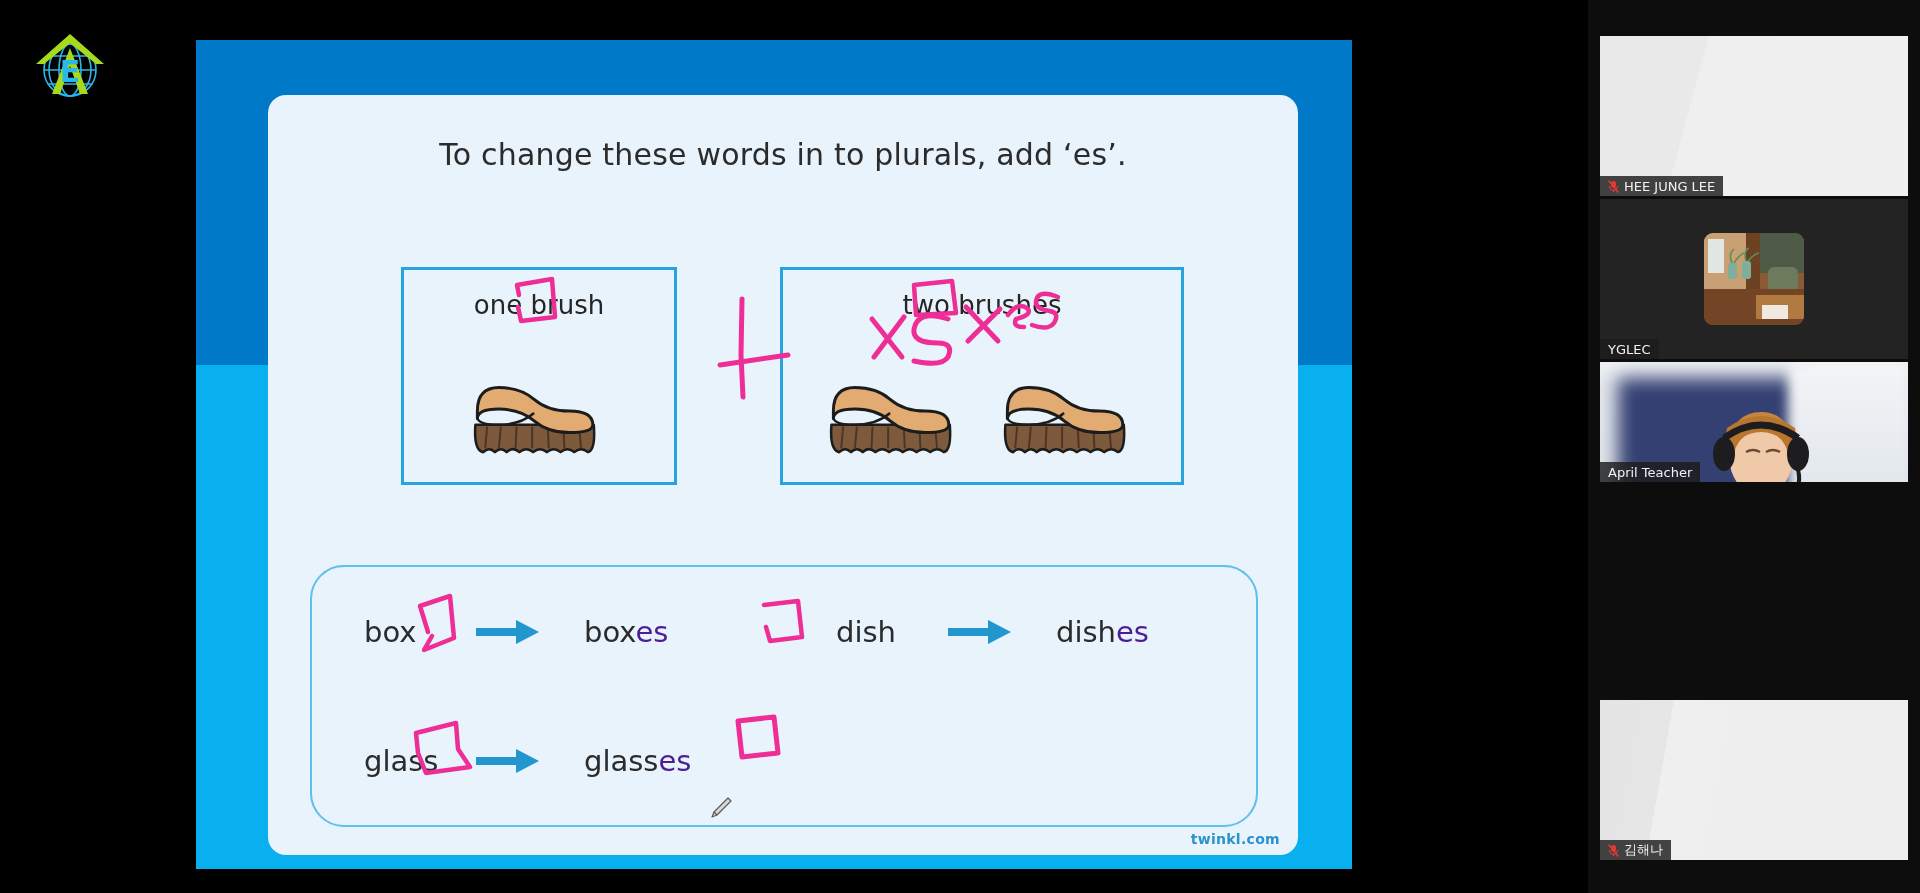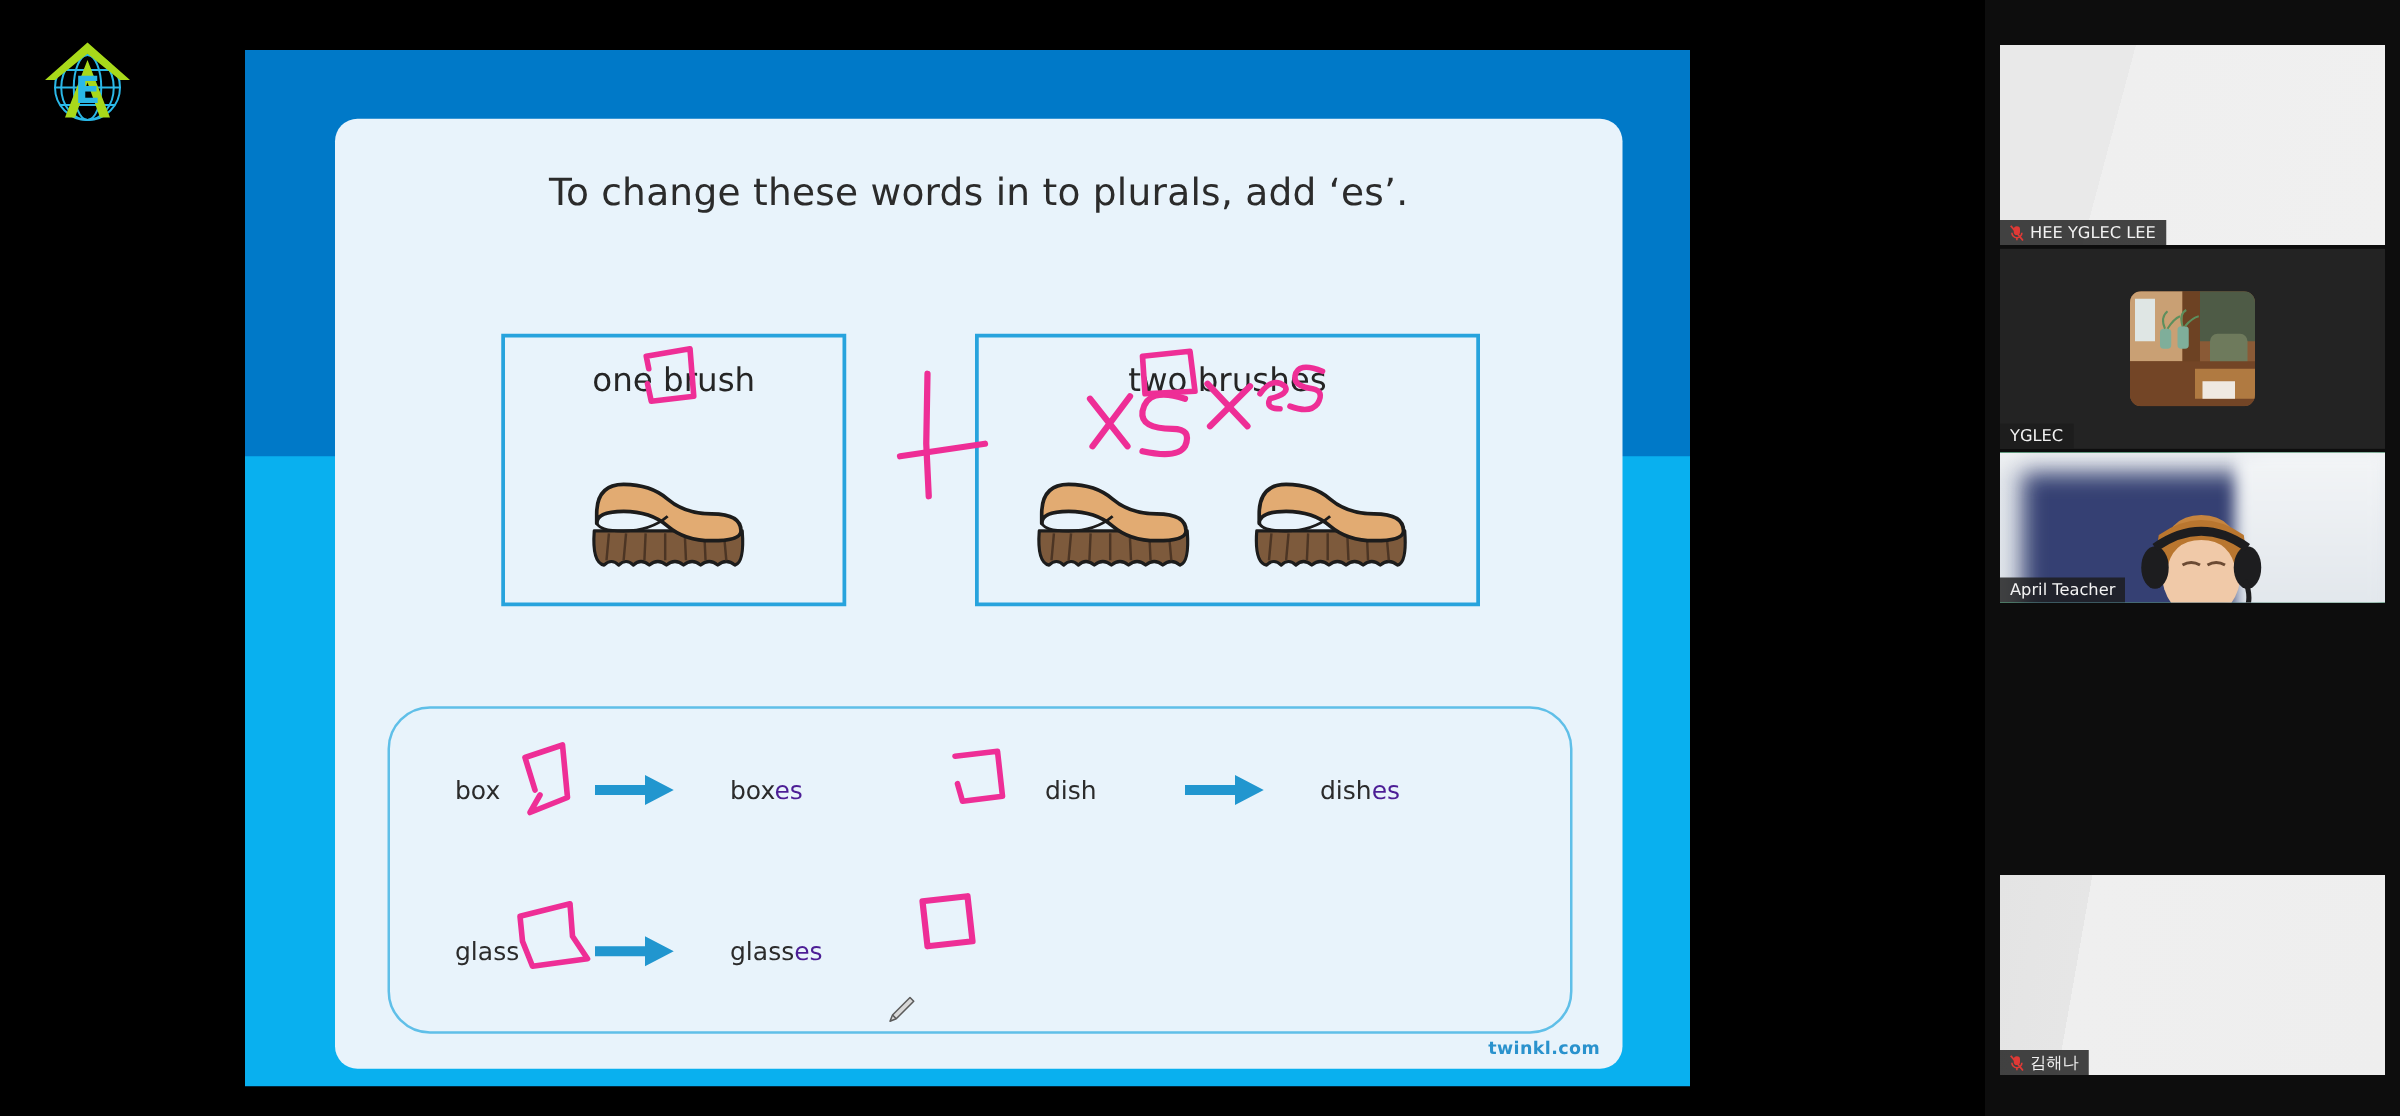--- a/index.html
+++ b/index.html
@@ -79,21 +79,21 @@
   .word-grid{
     position:absolute; inset:0;
     display:grid;
     grid-template-columns:1fr 1fr;
     grid-template-rows:1fr 1fr;
     align-items:center;
   }
   .word-pair{
     display:flex; align-items:center;
     font-family:"DejaVu Sans", sans-serif;
-    font-size:20px; color:#2b2b2b;
+    font-size:29px; color:#2b2b2b;
     padding-left:52px;
   }
   .word-singular{ width:112px; }
   .arrow{ width:78px; display:flex; align-items:center; }
   .arrow svg{ display:block; }
   .word-plural{ padding-left:30px; white-space:nowrap; }
   .suffix{ color:#4c1d95; }
 
   
   .ink{ position:absolute; pointer-events:none; }
@@ -327,21 +327,21 @@
       <div class="feed" style="background:linear-gradient(105deg,#e9e9e9 0%,#e9e9e9 31%,#efefef 31%,#f0f0f0 100%);"></div>
       <div class="namebar">
         <span class="mic-muted">
           <svg width="11" height="13" viewBox="0 0 11 13">
             <rect x="3" y="1" width="5" height="7" rx="2.5" fill="#e03a36"></rect>
             <path d="M1.5 6.2 a4 4 0 0 0 8 0" fill="none" stroke="#e03a36" stroke-width="1.3"></path>
             <path d="M5.5 10.2 V12.2" stroke="#e03a36" stroke-width="1.3"></path>
             <path d="M0.6 0.6 L10.4 12.4" stroke="#e03a36" stroke-width="1.5"></path>
           </svg>
         </span>
-        <span>HEE YGLEC LEE</span>
+        <span>HEE JUNG LEE</span>
       </div>
     </div>
 
     <div class="tile" style="top:199px; height:160px; background:#222;">
       <div class="feed" style="background:#232323;"></div>
       <div class="avatar-thumb">
         <svg width="100" height="92" viewBox="0 0 100 92">
           <rect width="100" height="92" fill="#8a5a36"></rect>
           <rect x="0" y="0" width="42" height="56" fill="#c9a074"></rect>
           <rect x="4" y="6" width="16" height="34" fill="#dfe6e4"></rect>

